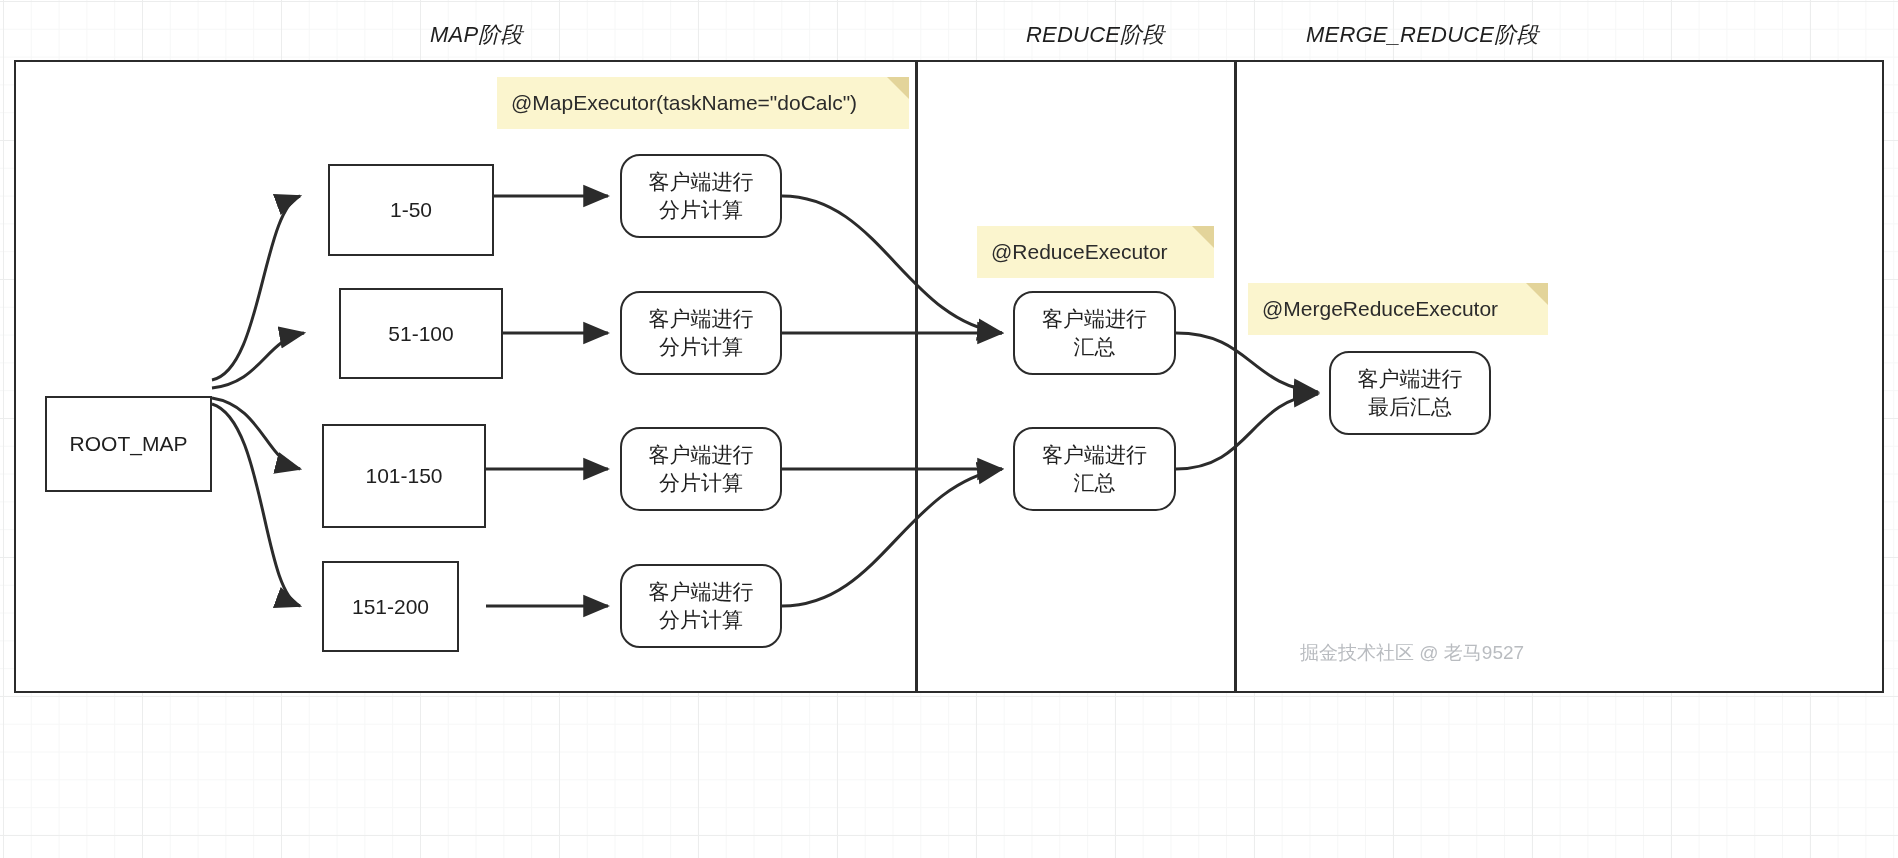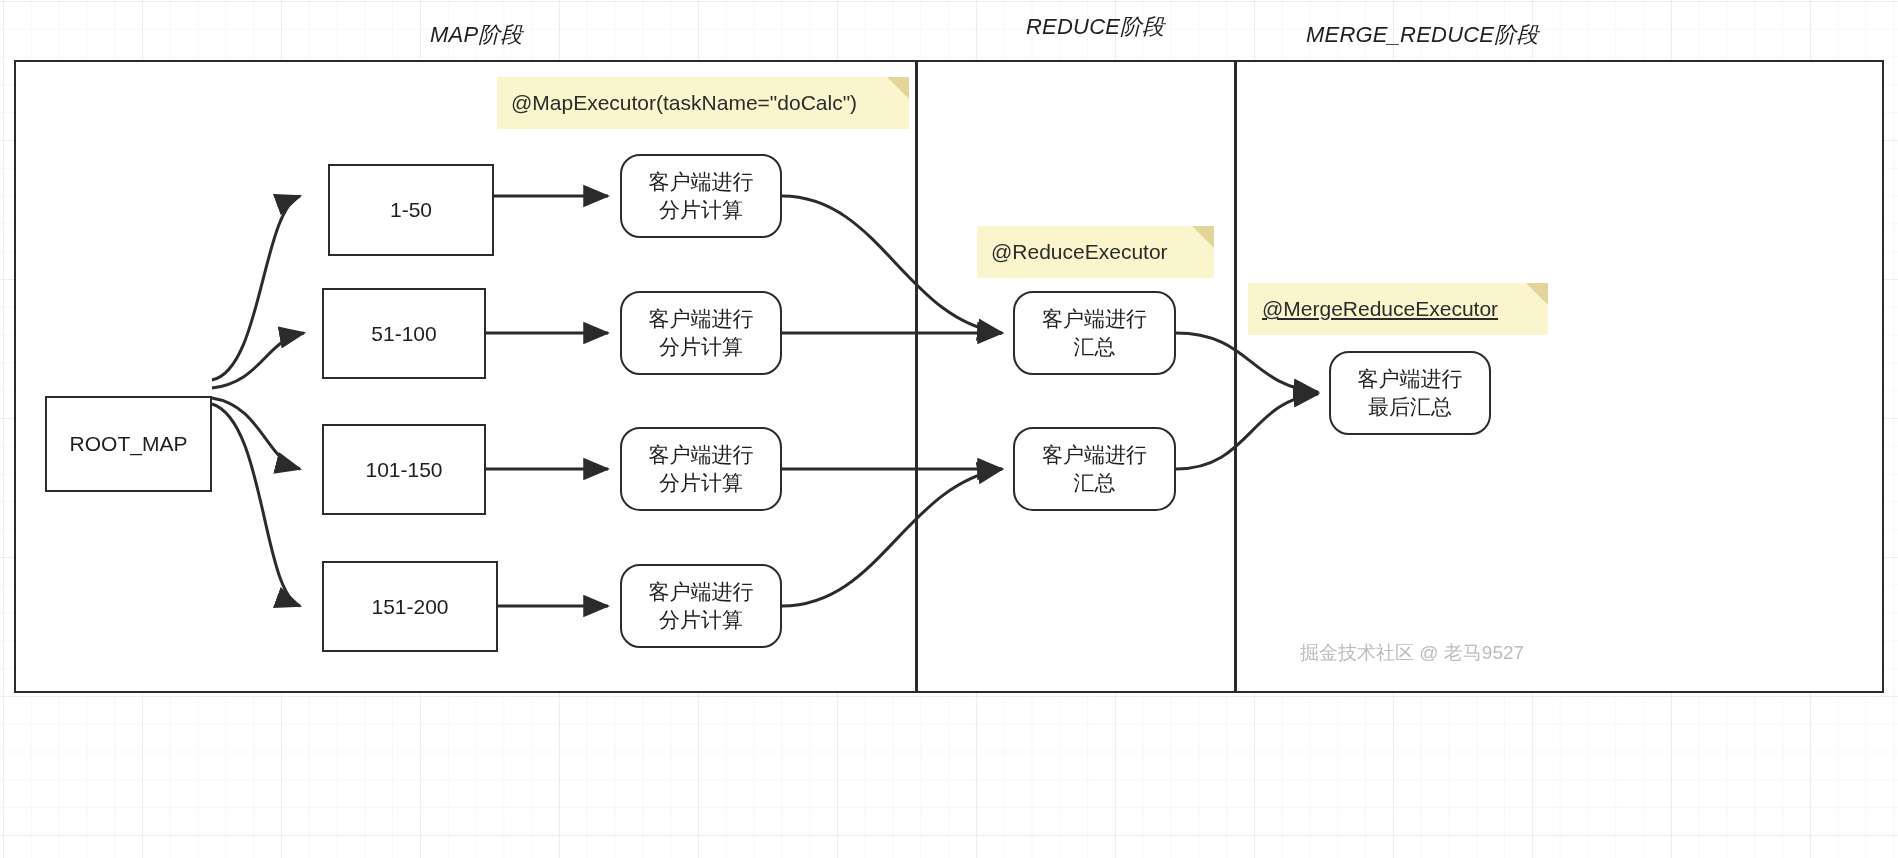--- a/index.html
+++ b/index.html
@@ -109,21 +109,21 @@
     height: 858px;
     pointer-events: none;
   }
 </style>
 </head>
 <body>
 
 <div id="canvas">
 
   <div class="lane-header" style="left:430px; top:20px;">MAP阶段</div>
-  <div class="lane-header" style="left:1026px; top:12px;">REDUCE阶段</div>
+  <div class="lane-header" style="left:1026px; top:20px;">REDUCE阶段</div>
   <div class="lane-header" style="left:1306px; top:20px;">MERGE_REDUCE阶段</div>
 
   <div class="frame"></div>
   <div class="lane-divider" style="left:915px;"></div>
   <div class="lane-divider" style="left:1234px;"></div>
 
   <svg id="arrows" viewBox="0 0 1898 858" xmlns="http://www.w3.org/2000/svg">
     <defs>
       <marker id="ah" viewBox="0 0 12 10" refX="11" refY="5" markerWidth="9" markerHeight="8" orient="auto-start-reverse">
         <path d="M 0 0 L 12 5 L 0 10 z" fill="#2b2b2b"></path>
@@ -155,31 +155,31 @@
   <div class="note" style="left:497px; top:77px; width:412px; height:52px;">
     <span>@MapExecutor(taskName="doCalc")</span>
     <span class="fold"></span>
   </div>
 
   <div class="note" style="left:977px; top:226px; width:237px; height:52px;">
     <span>@ReduceExecutor</span>
     <span class="fold"></span>
   </div>
 
-  <div class="note" style="left:1248px; top:283px; width:300px; height:52px;text-decoration:underline;">
+  <div class="note" style="left:1248px; top:283px; width:300px; height:52px;">
     <span>@MergeReduceExecutor</span>
     <span class="fold"></span>
   </div>
 
   <div class="node sharp" style="left:45px; top:352px; width:167px; height:96px;margin-top:44px;">ROOT_MAP</div>
 
   <div class="node sharp" style="left:328px; top:164px; width:166px; height:92px;">1-50</div>
-  <div class="node sharp" style="left:322px; top:288px; width:164px; height:91px;">51-100</div>
-  <div class="node sharp" style="left:322px; top:424px; width:164px; height:91px;">101-150</div>
-  <div class="node sharp" style="left:322px; top:561px; width:176px; height:91px;">151-200</div>
+  <div class="node sharp" style="left:339px; top:288px; width:164px; height:91px;">51-100</div>
+  <div class="node sharp" style="left:322px; top:424px; width:164px; height:104px;">101-150</div>
+  <div class="node sharp" style="left:322px; top:561px; width:137px; height:91px;">151-200</div>
 
   <div class="node round" style="left:620px; top:154px; width:162px; height:84px;">客户端进行
 分片计算</div>
   <div class="node round" style="left:620px; top:291px; width:162px; height:84px;">客户端进行
 分片计算</div>
   <div class="node round" style="left:620px; top:427px; width:162px; height:84px;">客户端进行
 分片计算</div>
   <div class="node round" style="left:620px; top:564px; width:162px; height:84px;">客户端进行
 分片计算</div>
 

